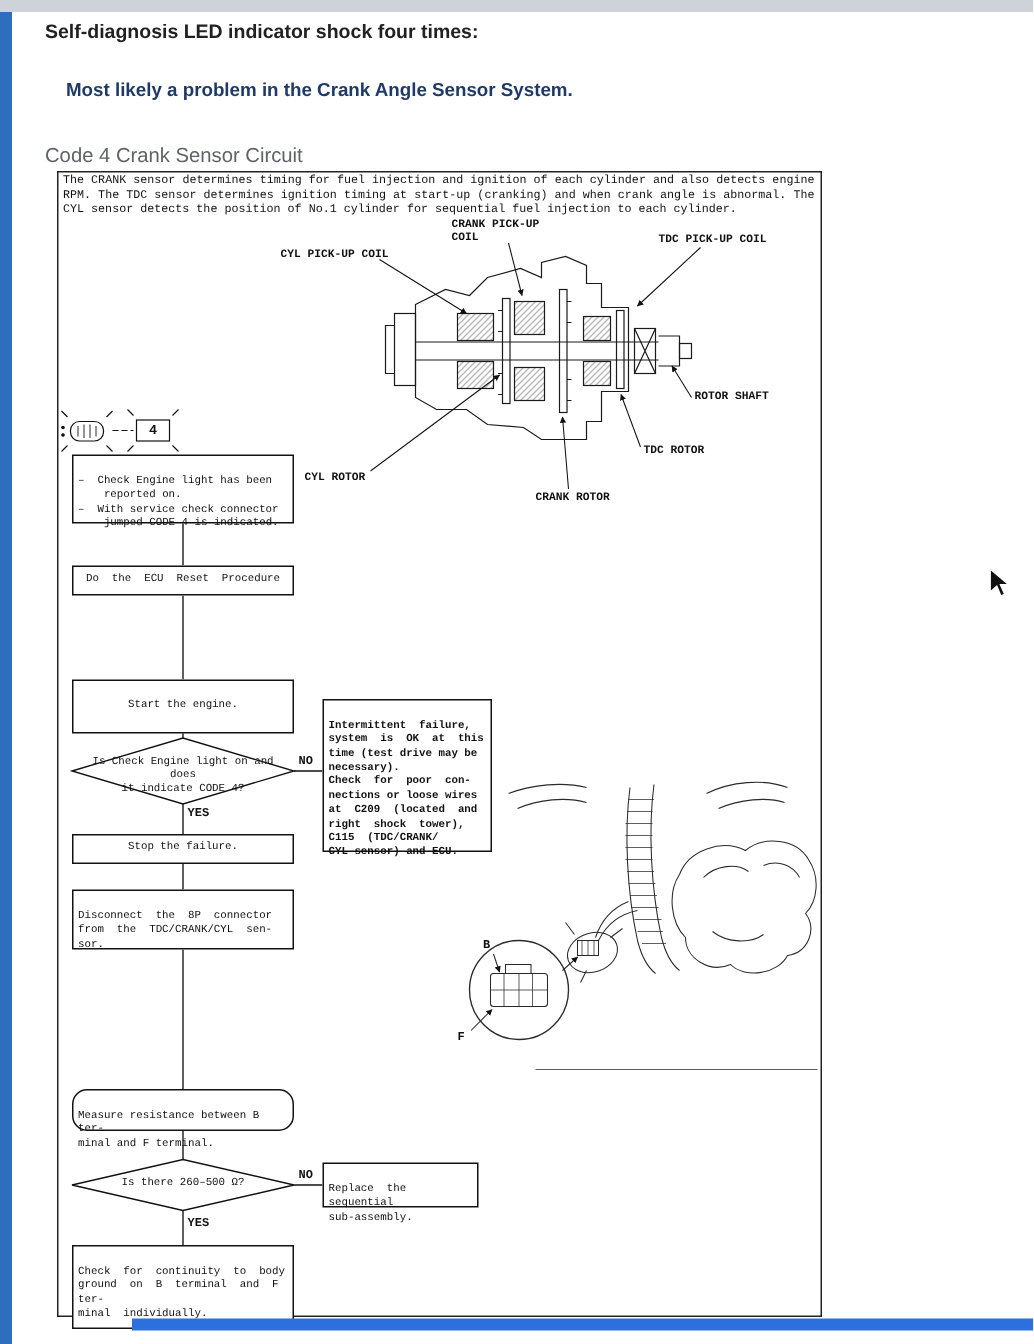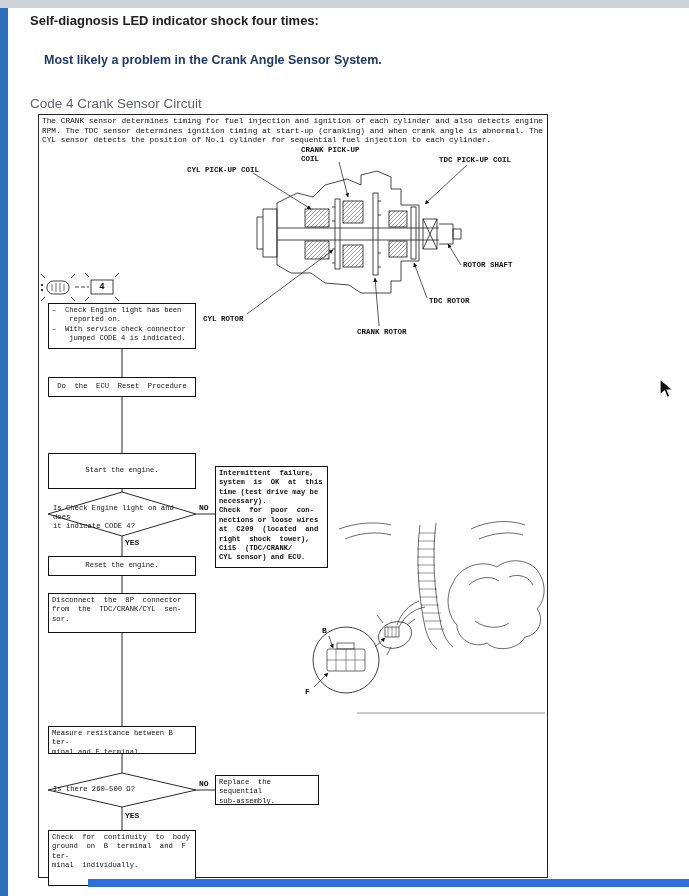--- a/index.html
+++ b/index.html
@@ -15,23 +15,23 @@
 
   .panel{position:absolute;left:38px;top:114px;width:508px;height:762px;border:1px solid #222;background:#fff;font-family:Liberation Mono, monospace;}
   .panel-art{position:absolute;left:0;top:0;}
 
   .intro{position:absolute;left:3px;top:2px;width:501px;font-size:7.8px;line-height:1.25;
          text-align:justify;color:#111;}
 
   .dlabel{position:absolute;font-size:7.5px;font-weight:bold;white-space:pre-line;color:#111;line-height:1.15;}
 
   .flow-box{position:absolute;border:1px solid #111;background:#fff;font-size:7.2px;line-height:1.3;
-            padding:2px 3px;white-space:pre-wrap;color:#111;box-sizing:border-box;}
+            padding:13px 3px;white-space:pre-wrap;color:#111;box-sizing:border-box;}
   .flow-box.center{display:flex;align-items:center;justify-content:center;text-align:left;padding:1px 2px;}
-  .dia-text{position:absolute;font-size:7.2px;line-height:1.25;text-align:left;white-space:pre-wrap;color:#111;}
+  .dia-text{position:absolute;font-size:7.2px;line-height:1.25;text-align:center;white-space:pre-wrap;color:#111;}
   .branch{position:absolute;font-size:8px;font-weight:bold;color:#111;}
   .note{font-weight:bold;}
   .led-num{position:absolute;left:52px;top:165px;width:22px;height:14px;font-size:9px;font-weight:bold;
            display:flex;align-items:center;justify-content:center;color:#111;}
   .term{position:absolute;font-size:8px;font-weight:bold;color:#111;}
 
   .cursor{position:absolute;left:658px;top:378px;}
 </style>
 </head>
 <body>
@@ -160,25 +160,25 @@
 system  is  OK  at  this
 time (test drive may be
 necessary).
 Check  for  poor  con-
 nections or loose wires
 at  C209  (located  and
 right  shock  tower),
 C115  (TDC/CRANK/
 CYL sensor) and ECU.</div>
 
-    <div class="flow-box center" style="left:9px;top:441px;width:148px;height:20px;">Reset the engine.</div>
+    <div class="flow-box center" style="left:9px;top:441px;width:148px;height:20px;">Stop the failure.</div>
     <div class="flow-box" style="left:9px;top:478px;width:148px;height:40px;">Disconnect  the  8P  connector
 from  the  TDC/CRANK/CYL  sen-
 sor.</div>
-    <div class="flow-box" style="left:9px;top:611px;width:148px;height:28px;">Measure resistance between B ter-
+    <div class="flow-box" style="left:9px;top:611px;width:148px;height:28px;border-radius:10px;">Measure resistance between B ter-
 minal and F terminal.</div>
 
     <div class="dia-text" style="left:14px;top:670px;width:138px;">Is there 260–500 Ω?</div>
     <div class="branch" style="left:160px;top:664px;">NO</div>
     <div class="branch" style="left:86px;top:696px;">YES</div>
 
     <div class="flow-box" style="left:176px;top:660px;width:104px;height:30px;">Replace  the  sequential
 sub-assembly.</div>
     <div class="flow-box" style="left:9px;top:715px;width:148px;height:56px;">Check  for  continuity  to  body
 ground  on  B  terminal  and  F  ter-

